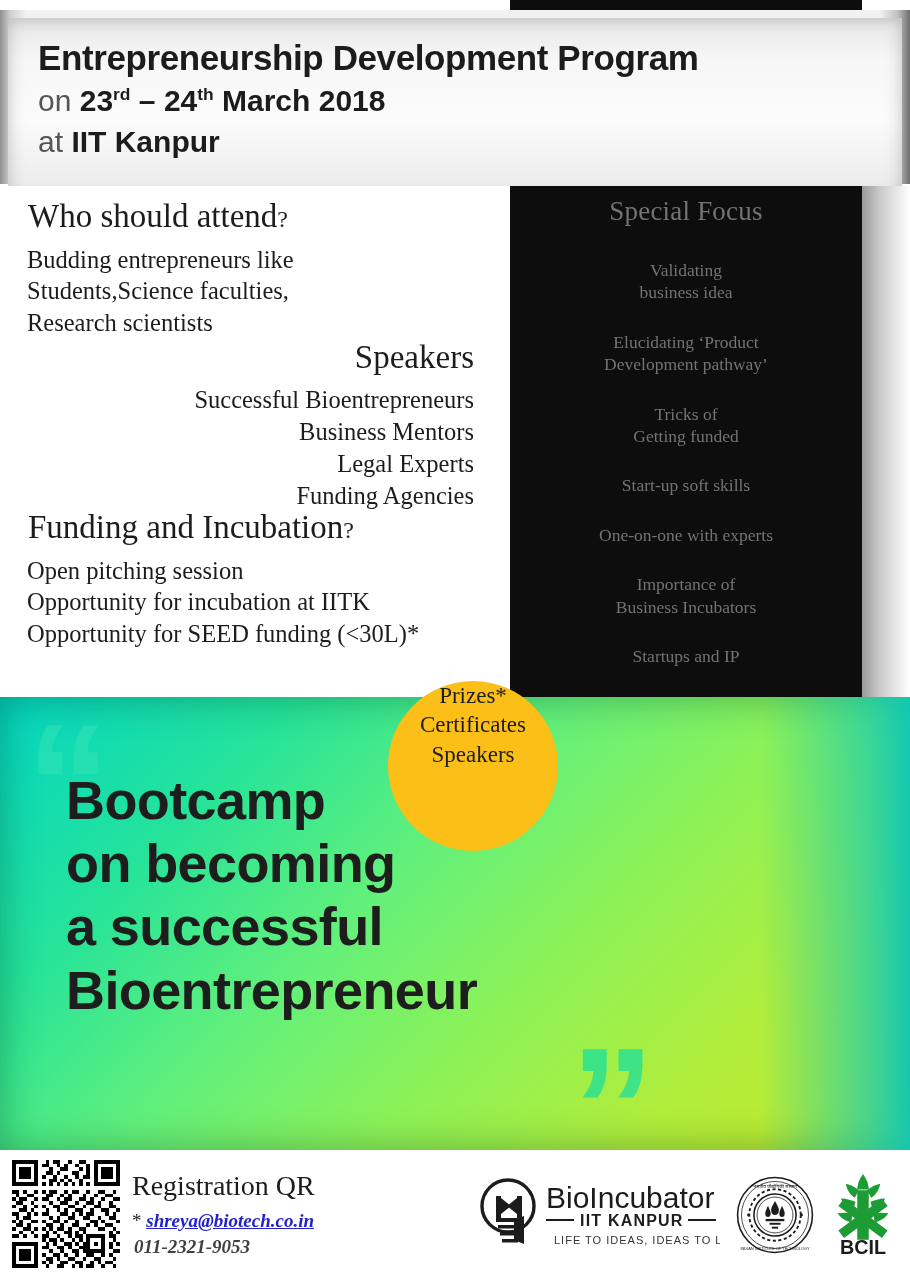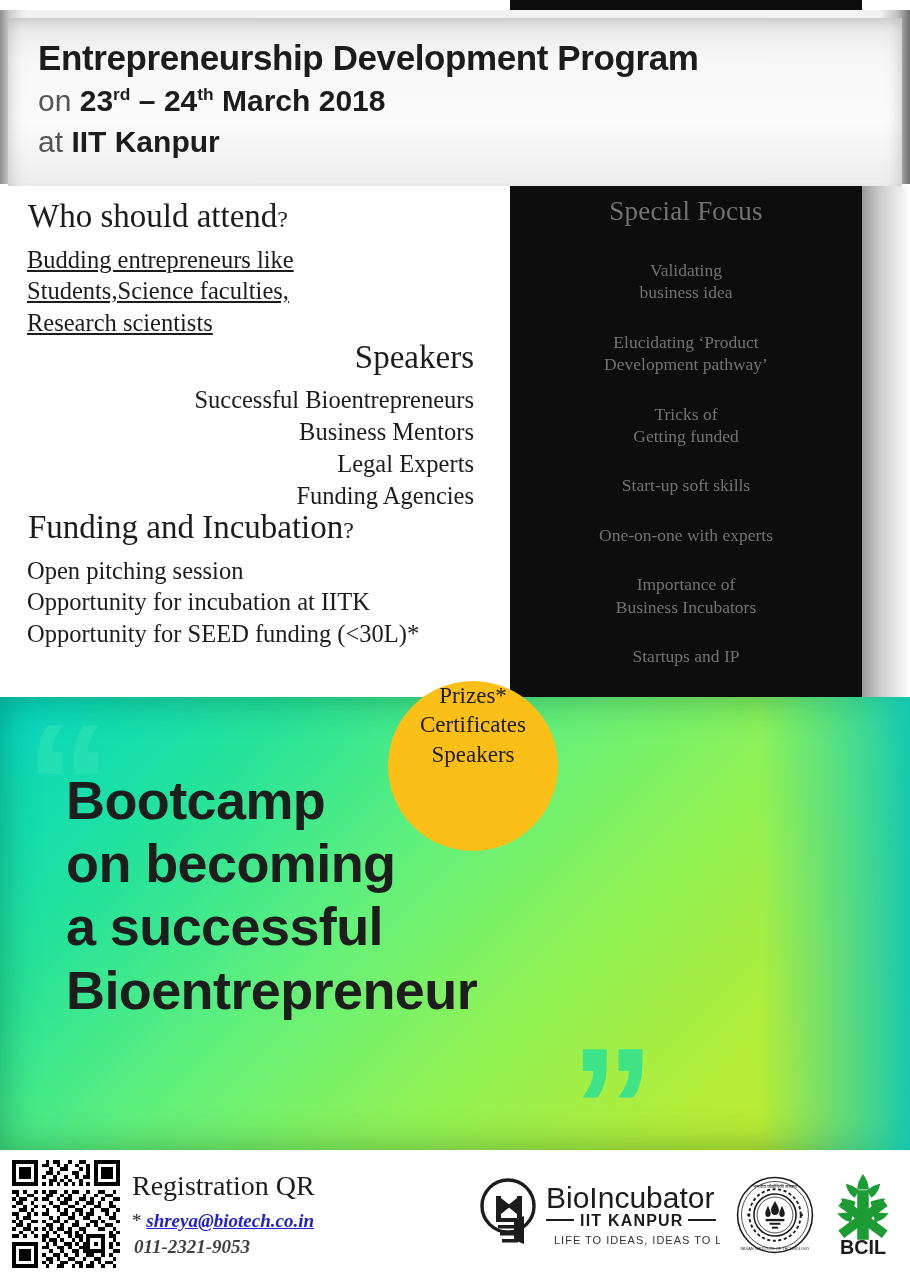--- a/index.html
+++ b/index.html
@@ -175,21 +175,21 @@
         <span>March 2018</span></b></div>
       <div class="h-line3"><span>at</span>
         <b><span>IIT Kanpur</span></b></div>
     </div>
   </div>
 
   <div style="position:absolute;left:0;top:186px;width:510px;height:511px;background:#fff;">
 
     <div style="position:absolute;left:28px;top:14px;font-size:33px;color:#1c1c1c;line-height:1;"><span>Who should attend</span><span style="font-size:24px;">?</span></div>
 
-    <div style="position:absolute;left:27px;top:58px;font-size:24.5px;line-height:1.28;color:#1c1c1c;text-decoration:underline;">
+    <div style="position:absolute;left:27px;top:58px;font-size:24.5px;line-height:1.28;color:#1c1c1c;">
       <div>Budding entrepreneurs like</div>
       <div>Students,Science faculties,</div>
       <div>Research scientists</div>
     </div>
 
     <div style="position:absolute;right:36px;top:155px;font-size:33px;color:#1c1c1c;line-height:1;">Speakers</div>
 
     <div style="position:absolute;right:36px;top:198px;text-align:right;font-size:24.5px;line-height:1.3;color:#1c1c1c;">
       <div>Successful Bioentrepreneurs</div>
       <div>Business Mentors</div>

